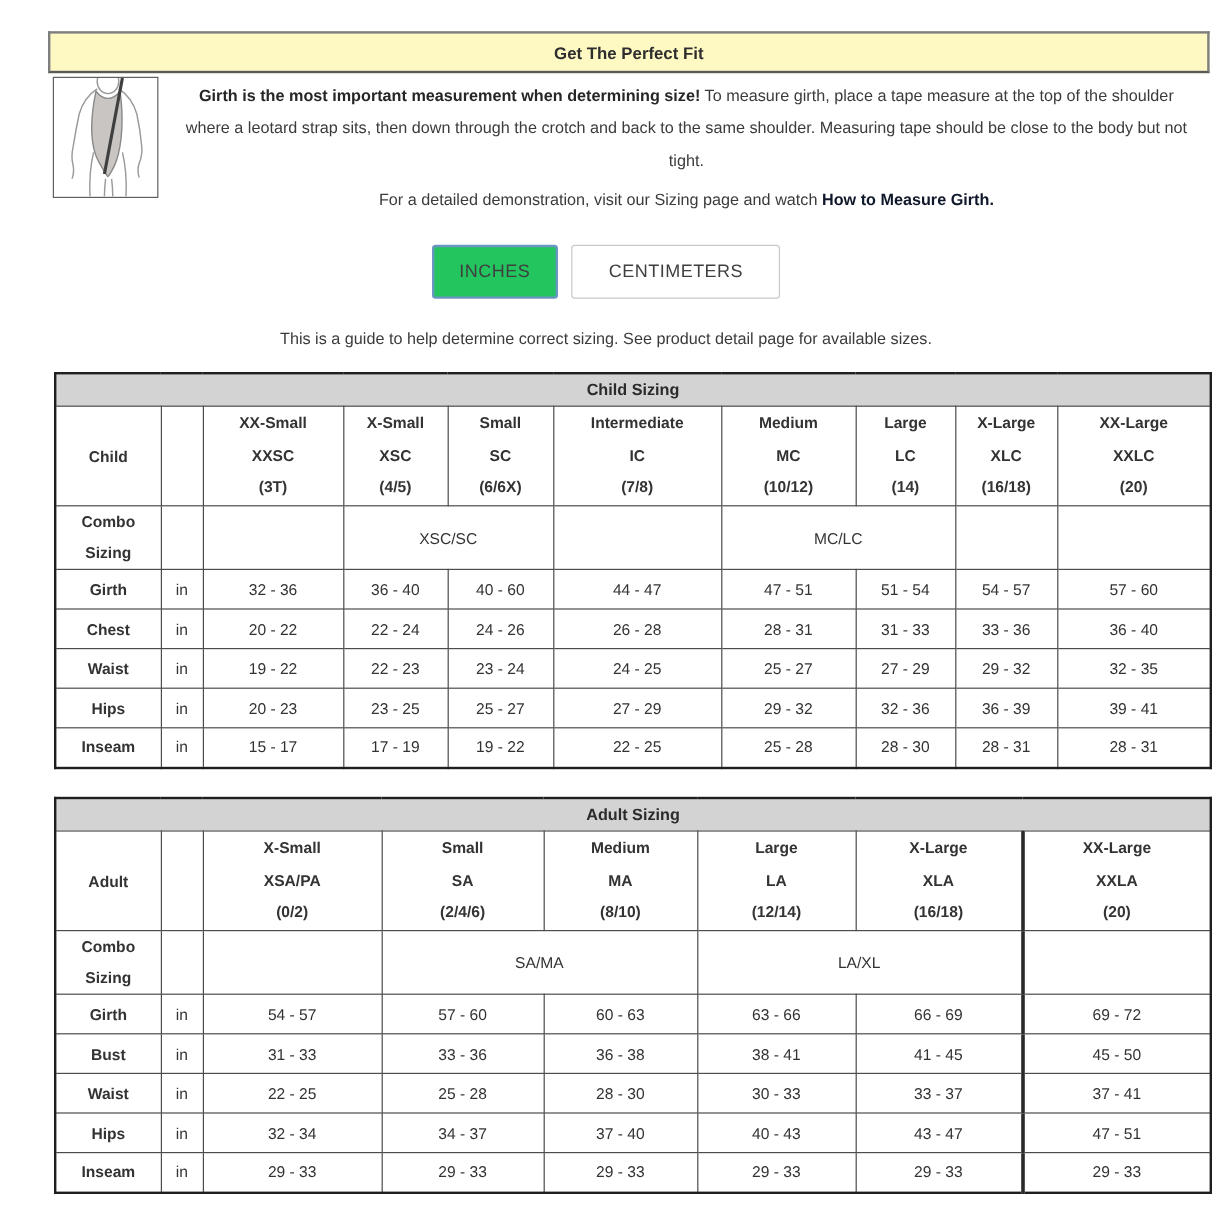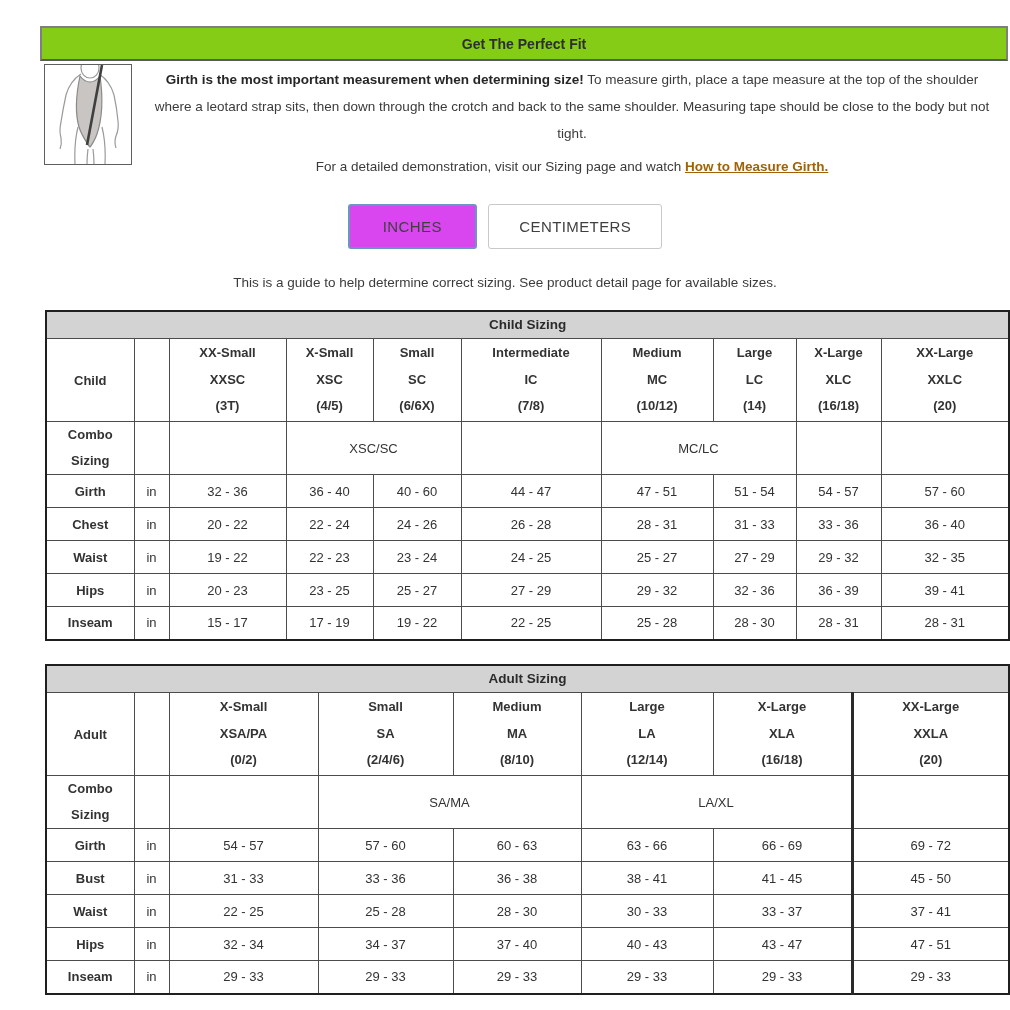--- a/index.html
+++ b/index.html
@@ -7,46 +7,46 @@
   body {
     width:1010px; height:1010px; overflow:hidden;
     font-family:"Liberation Sans","DejaVu Sans",sans-serif;
     color:#3b3b3b;
   }
   .page { width:1010px; padding-top:26px; }
 
   
   .fit-bar {
     margin-left:40px; width:968px; height:35px;
-    background:#84cc16; border:2px solid #7f7f7f; border-bottom-color:#5a5a5a;
+    background:#fef9c3; border:2px solid #7f7f7f; border-bottom-color:#5a5a5a;
     display:flex; align-items:center; justify-content:center;
     font-size:14px; font-weight:bold; color:#2e2e2e;
   }
 
   
   .intro-section { display:flex; margin:3px 0 0 44px; width:958px; }
   .figure-box {
     width:88px; height:101px; border:1px solid #5f5f5f; background:#fff;
     flex:0 0 auto; overflow:hidden;
   }
   .intro-col { flex:1; padding:2px 4px 0 14px; text-align:center; }
   .intro-text { font-size:13.5px; line-height:2.0; color:#3b3b3b; }
   .intro-text b { color:#262626; }
   .demo-line { margin-top:9px; font-size:13.5px; line-height:1.6; }
-  .demo-line b { color:#a16207;text-decoration:underline; }
+  .demo-line b { color:#0f172a; }
 
   
   .unit-buttons { text-align:center; margin-top:26px; }
   .unit-btn {
     display:inline-block; vertical-align:middle; cursor:pointer;
     font-family:inherit; font-size:15px; color:#3f3f3f; letter-spacing:0.4px;
     padding:13px 30px; border-radius:3px;
   }
   .unit-btn.selected {
-    background:#d946ef; border:2px solid #6b96c2; padding:12px 33px;
+    background:#22c55e; border:2px solid #6b96c2; padding:12px 21px;
   }
   .unit-btn.unselected {
     background:#ffffff; border:1px solid #c9c9c9; margin-left:7px;
   }
 
   .guide-line { text-align:center; margin-top:26px; font-size:13.5px; color:#3b3b3b; }
 
   
   table.size-table {
     border-collapse:collapse; table-layout:fixed;

